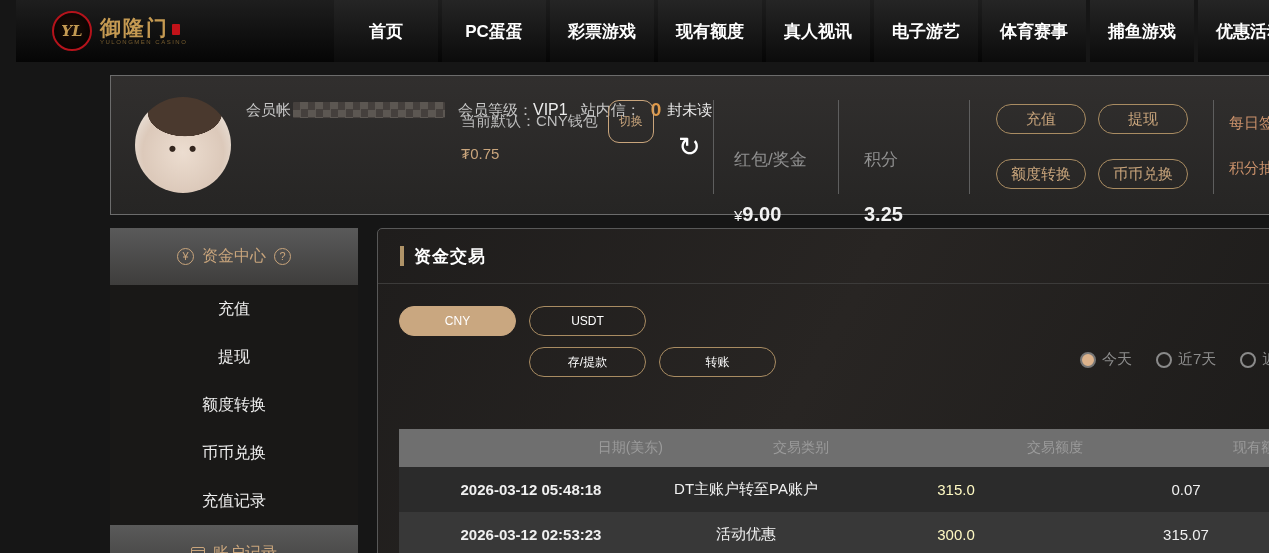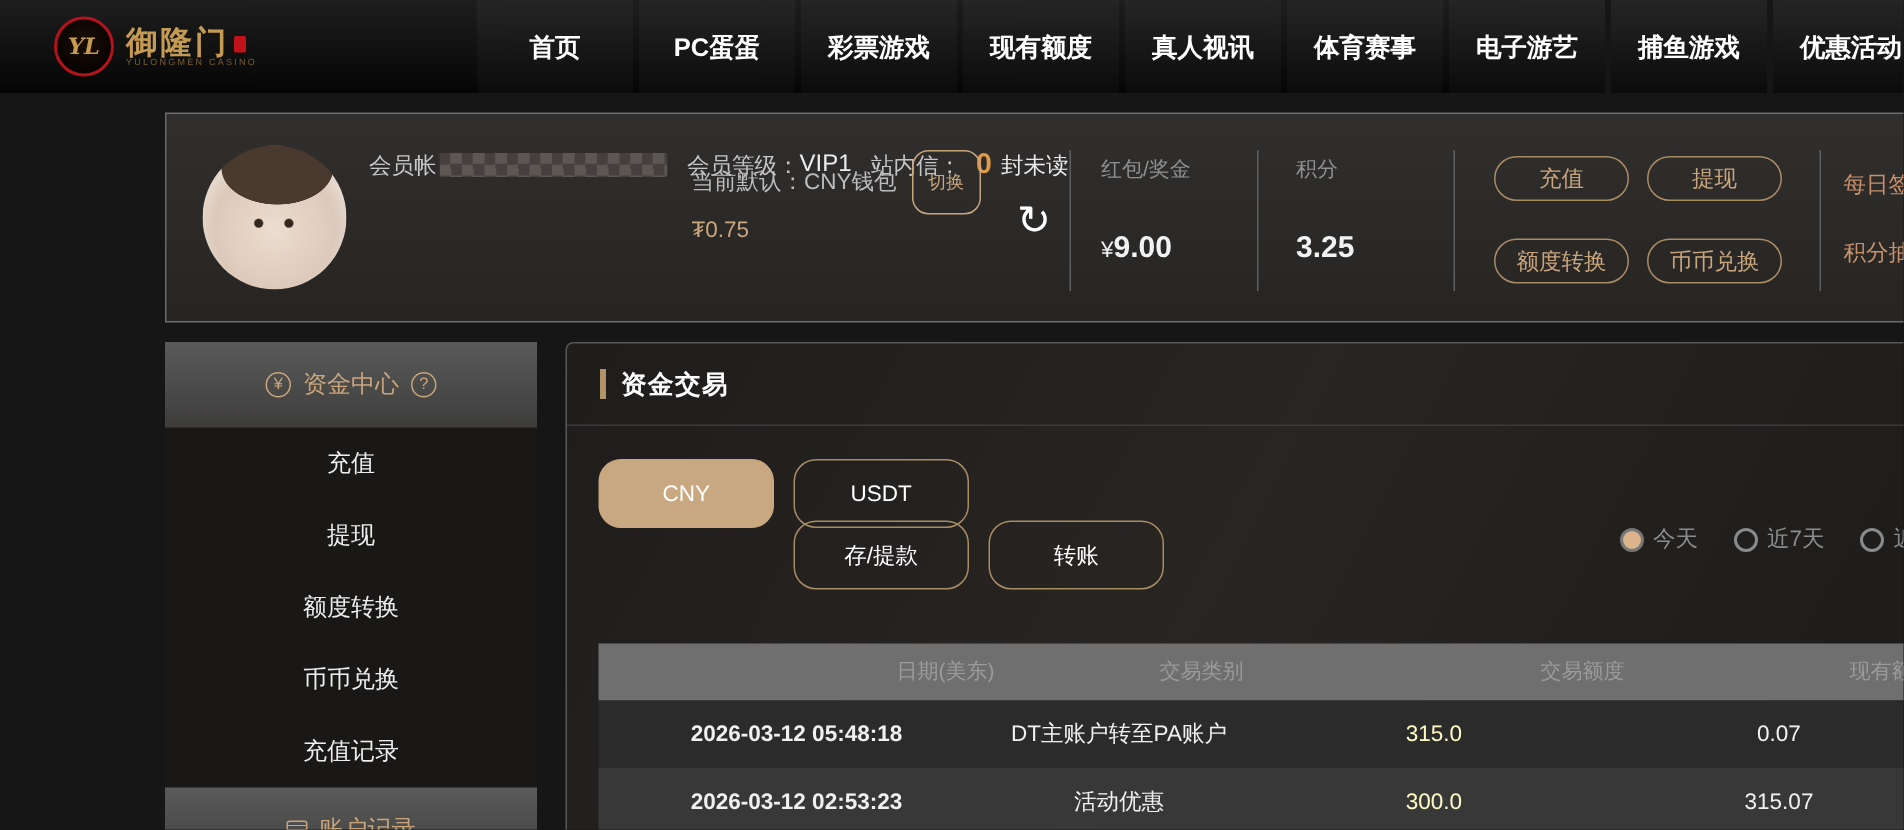--- a/index.html
+++ b/index.html
@@ -4,21 +4,21 @@
 <style>
   * { margin:0; padding:0; box-sizing:border-box; }
   html,body { width:1269px; height:553px; }
   body {
     position:relative; overflow:hidden;
     background:#161616;
     font-family:"Liberation Sans", sans-serif;
     color:#e5e5e5;
   }
   
-  .navbar { position:absolute; left:0; top:0; width:1014px; height:62px;
+  .navbar { position:absolute; left:16px; top:0; width:1014px; height:62px;
     background:linear-gradient(180deg,#1e1e1e,#050505); }
   .logo { position:absolute; left:36px; top:11px; display:flex; align-items:center; }
   .logo-mark { width:40px; height:40px; border-radius:50%;
     border:2px solid #b5131b; background:radial-gradient(circle at 50% 40%, #1c0d07, #000);
     display:flex; align-items:center; justify-content:center;
     color:#c59a52; font: italic bold 15px "DejaVu Serif", serif; }
   .logo-text-wrap { margin-left:8px; }
   .logo-text { color:#c59a52; font:bold 21px "DejaVu Serif", serif; letter-spacing:2px; line-height:22px; }
   .logo-seal { display:inline-block; width:8px; height:11px; background:#c21219; border-radius:1px; margin-left:3px; vertical-align:baseline; }
   .logo-sub { font-size:6px; color:#8a6b35; letter-spacing:1.5px; opacity:.85; }
@@ -46,21 +46,21 @@
   
   .wallet { position:absolute; left:350px; top:24px; }
   .wallet-default { font-size:15px; color:#bcbcbc; display:flex; align-items:center; gap:10px; }
   .switch-btn { border:1px solid #c9a57c; color:#c9a57c; border-radius:11px; font-size:12px;
     padding:12px 10px; background:transparent; cursor:pointer; }
   .wallet-balance { color:#c9a57c; font-size:27px; font-weight:bold; margin-top:12px; line-height:28px; }
   .wallet-usdt { color:#c9a57c; font-size:15px; margin-top:2px; }
   .refresh { position:absolute; left:567px; top:58px; color:#ffffff; font-size:27px; line-height:27px; cursor:pointer; }
   .vdiv { position:absolute; top:24px; width:1px; height:94px; background:#5e5e5e; }
   .stat { position:absolute; top:28px; }
-  .stat-label { font-size:14px; color:#909090; }
+  .stat-label { font-size:17px; color:#909090;margin-top:44px; }
   .stat-value { font-size:20px; color:#f2f2f2; font-weight:bold; margin-top:32px; }
   .stat-value .cur { font-size:15px; font-weight:normal; }
   .panel-actions { position:absolute; left:885px; top:28px; width:220px; display:grid;
     grid-template-columns:90px 90px; grid-column-gap:12px; grid-row-gap:25px; }
   .pill-btn { height:30px; border:1px solid #a98c62; border-radius:15px; background:transparent;
     color:#c9a57c; font-size:15px; cursor:pointer; font-family:inherit; }
   .daily-links { position:absolute; left:1118px; top:38px; display:flex; flex-direction:column; gap:26px; }
   .daily-link { color:#c9906a; font-size:15px; white-space:nowrap; cursor:pointer; }
   
   .sidebar { position:absolute; left:110px; top:228px; width:248px; background:#191817; }
@@ -74,21 +74,21 @@
   .book-ic { width:14px; height:13px; border:1px solid #c9a57c; border-radius:2px;
     background:repeating-linear-gradient(180deg, rgba(0,0,0,0) 0 2px, #c9a57c 2px 3px); }
   
   .main-panel { position:absolute; left:377px; top:228px; width:940px; height:380px;
     border:1px solid #585858; border-radius:5px 0 0 0;
     background:linear-gradient(118deg,#1f1d1c 0%, #282523 45%, #1b1a19 100%); }
   .main-title-row { display:flex; align-items:center; height:55px; padding-left:22px;
     border-bottom:1px solid #3c3b3a; }
   .title-bar { width:4px; height:20px; background:#b09468; margin-right:10px; }
   .main-title { color:#ffffff; font-size:17px; font-weight:bold; letter-spacing:1px; }
-  .tab-btn { position:absolute; width:117px; height:46px; border-radius:15px; font-size:15px;
+  .tab-btn { position:absolute; width:117px; height:30px; border-radius:15px; font-size:12px;
     display:flex; align-items:center; justify-content:center; cursor:pointer; color:#ffffff;
     border:1px solid #a98c62; background:transparent; }
   .tab-btn.active { background:#c9a780; border-color:#c9a780; }
   .radio-group { position:absolute; left:702px; top:121px; display:flex; gap:24px; align-items:center; }
   .radio-opt { display:flex; align-items:center; gap:6px; color:#8c8c8c; font-size:15px; cursor:pointer; white-space:nowrap; }
   .radio-dot { width:16px; height:16px; border-radius:50%; border:2px solid #8a8a8a; background:transparent; }
   .radio-opt.selected .radio-dot { background:#ddb38c; border-color:#777; }
   
   .tx-table { position:absolute; left:21px; top:200px; width:890px; }
   .t-row { display:grid; grid-template-columns:264px 166px 254px 206px; align-items:center; }
@@ -111,22 +111,22 @@
       <div class="logo-text"><span>御隆门</span><span class="logo-seal"></span></div>
       <div class="logo-sub">YULONGMEN CASINO</div>
     </div>
   </div>
   <div class="nav-items">
     <div class="nav-item">首页</div>
     <div class="nav-item">PC蛋蛋</div>
     <div class="nav-item">彩票游戏</div>
     <div class="nav-item">现有额度</div>
     <div class="nav-item">真人视讯</div>
+    <div class="nav-item">电子游艺</div>
     <div class="nav-item">体育赛事</div>
-    <div class="nav-item">电子游艺</div>
     <div class="nav-item">捕鱼游戏</div>
     <div class="nav-item">优惠活动</div>
   </div>
 </div>
 
 <div class="user-panel">
   <div class="avatar"></div>
 
   <div class="member-info">
     <div class="member-line">

